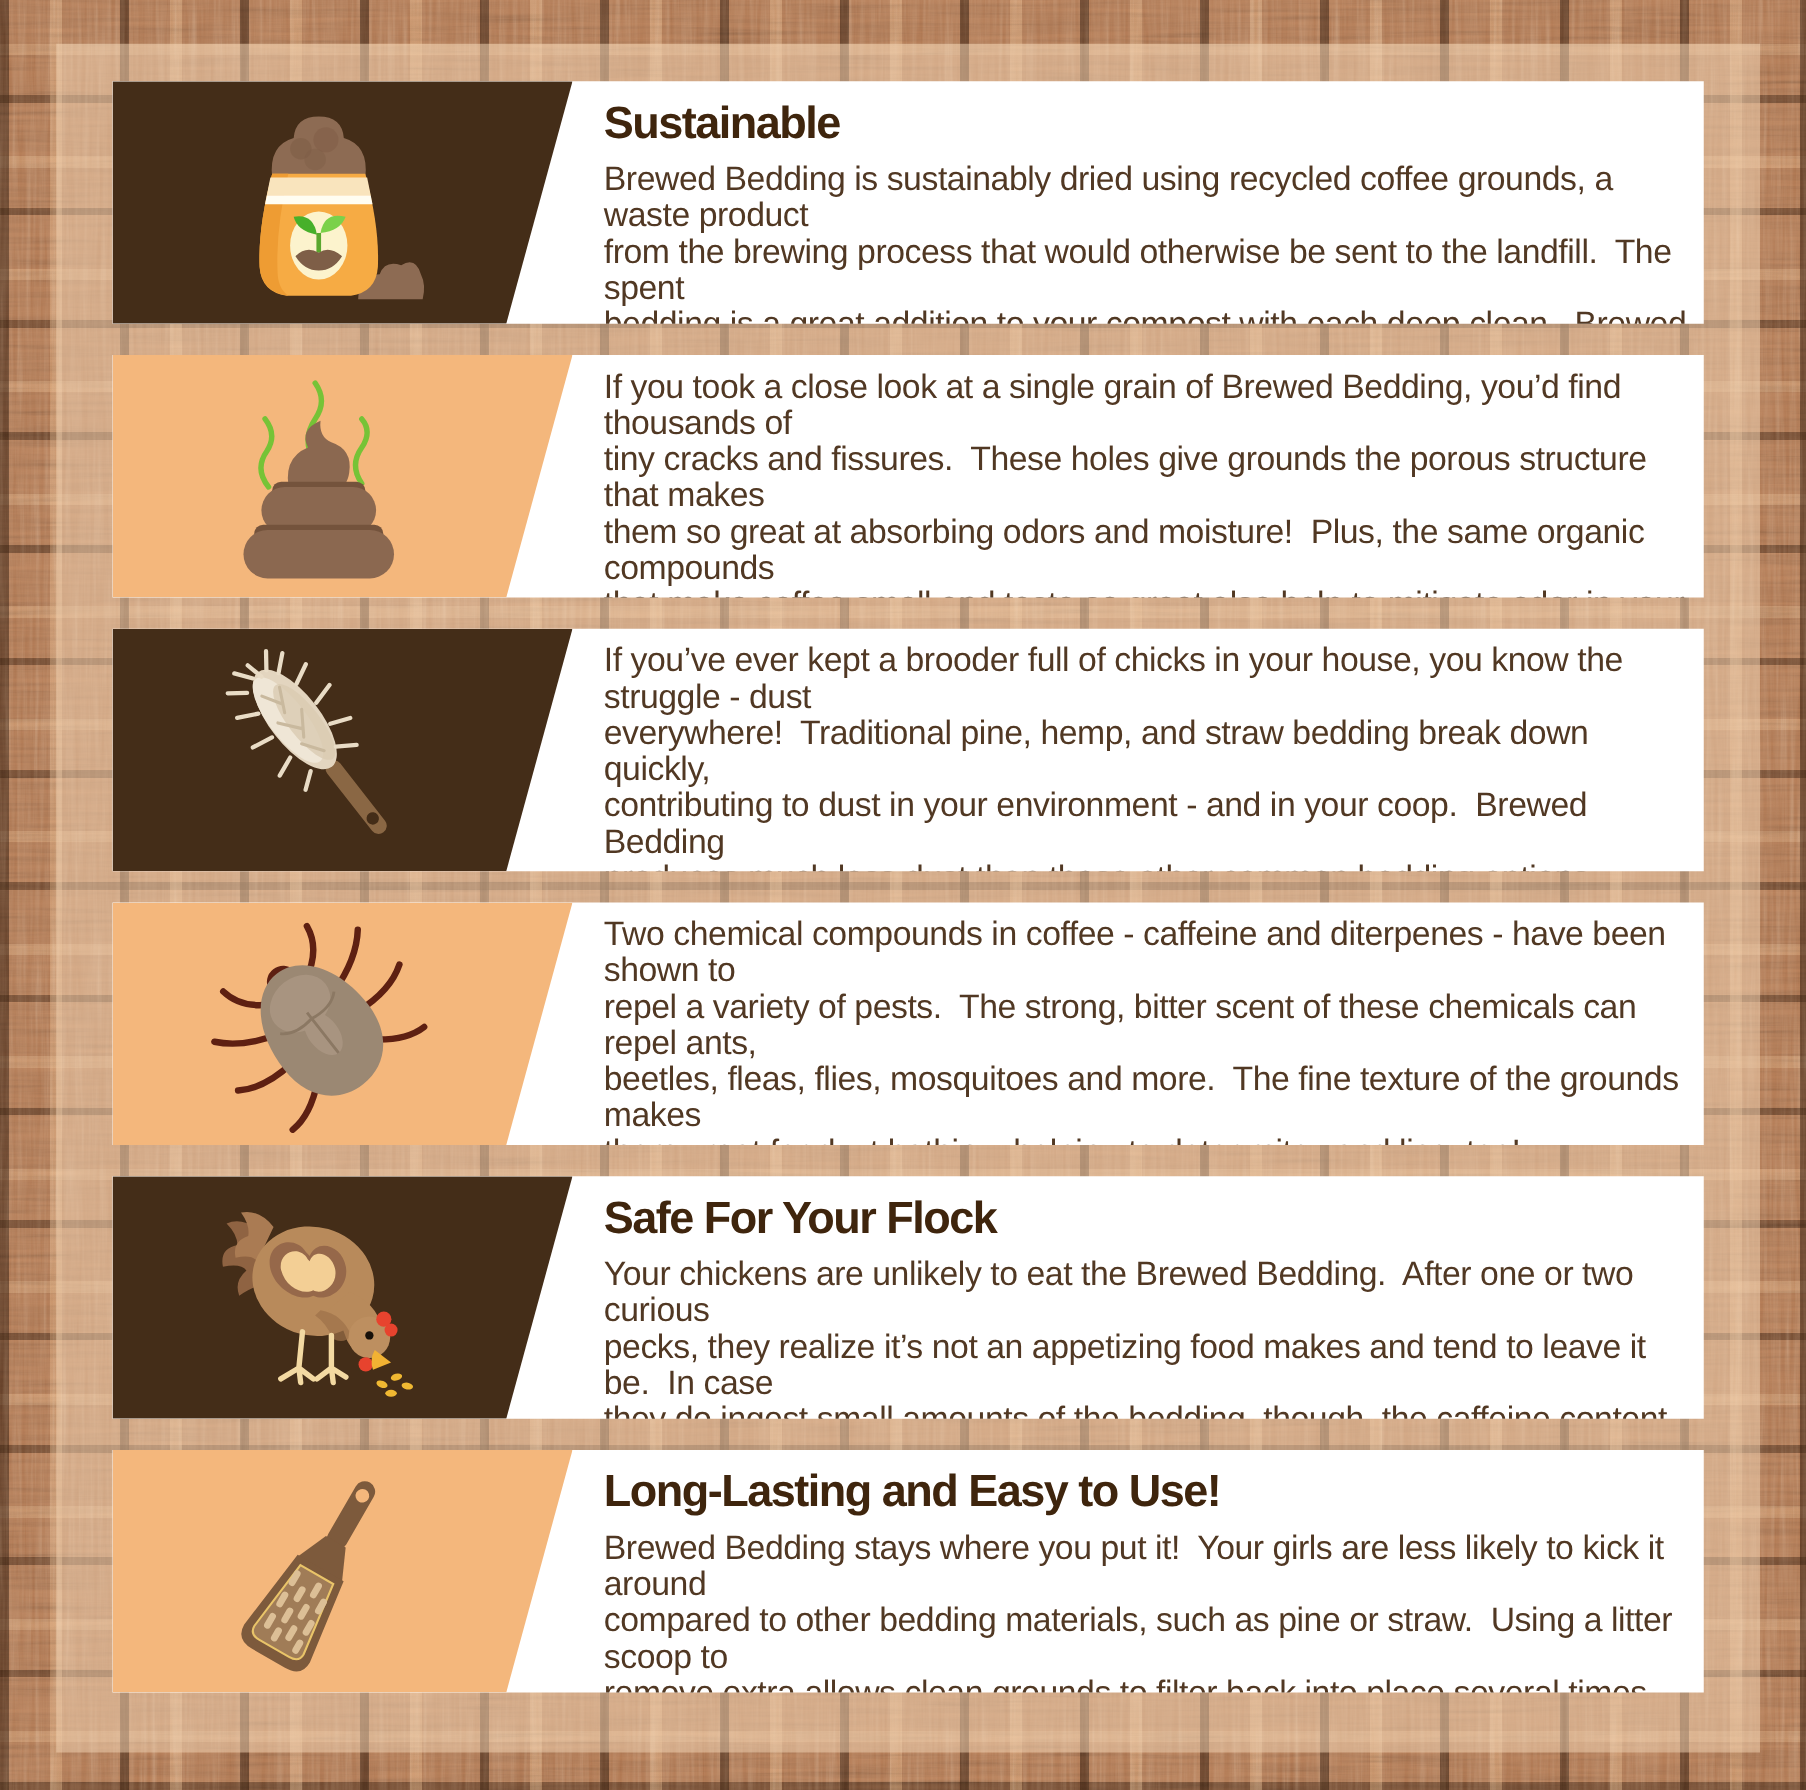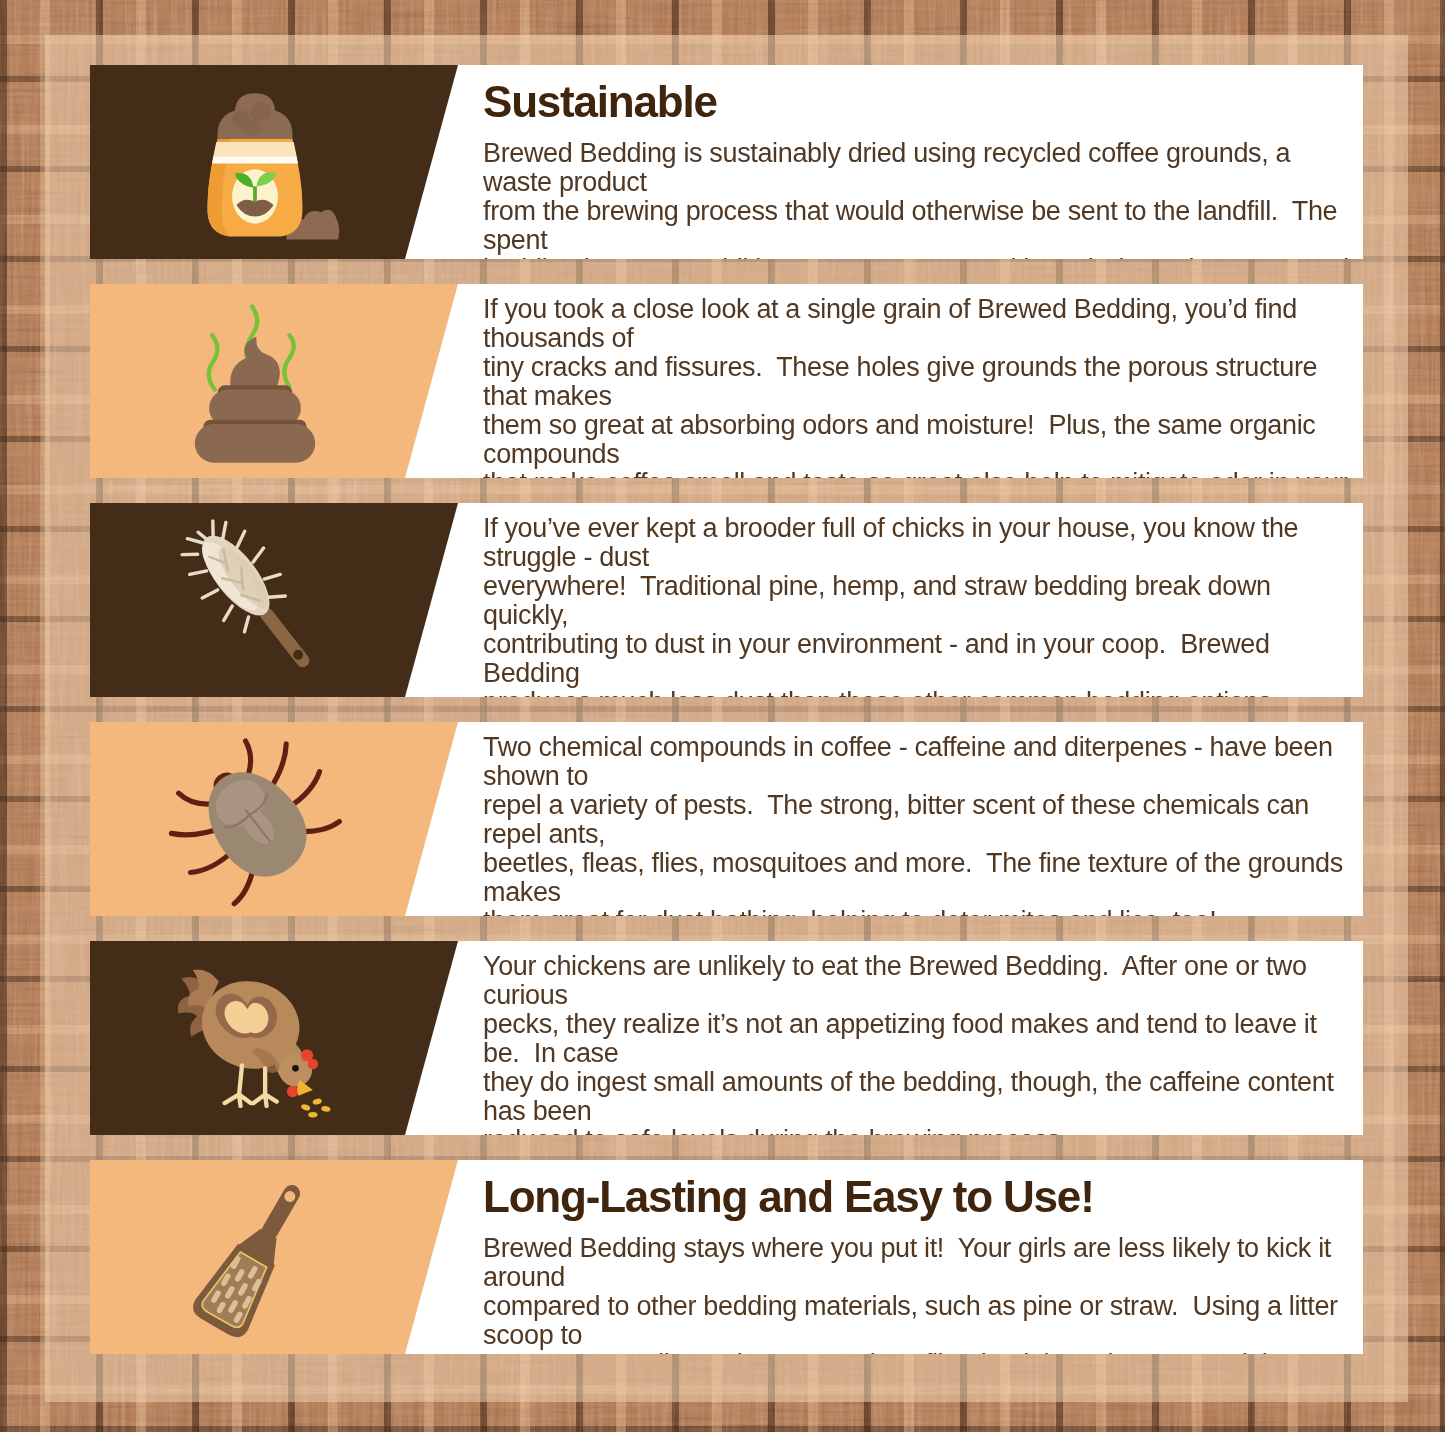--- a/index.html
+++ b/index.html
@@ -30,21 +30,21 @@
   .cards{position:absolute; left:90px; top:65px; width:1273px;
          display:flex; flex-direction:column; gap:25px;}
   .card{position:relative; height:194px; background:var(--card-bg); overflow:hidden;}
   .panel{position:absolute; left:0; top:0; width:372px; height:100%;
          clip-path:polygon(0 0, 368px 0, 315px 100%, 0 100%);}
   .panel.dark{background:var(--panel-dark);}
   .panel.peach{background:var(--panel-peach);}
   .icon-box{position:absolute; left:0; top:0; width:330px; height:194px;
             display:flex; align-items:center; justify-content:center;}
   .content{position:absolute; left:393px; top:0; right:12px;}
-  .sec-title{font-size:44px; font-weight:bold; letter-spacing:-1.2px;
+  .sec-title{font-size:36px; font-weight:bold; letter-spacing:-1.2px;
              line-height:1.15; color:var(--title-color); padding-top:12px;}
   .sec-body{margin-top:11px; font-size:27px; line-height:29px; letter-spacing:-.35px;
             color:var(--body-color); white-space:pre-wrap;}
 </style>
 </head>
 <body>
 
 <div class="burlap"></div>
 <svg class="burlap-fibers" viewBox="0 0 1445 1432" preserveAspectRatio="none">
   <defs>
@@ -180,20 +180,21 @@
         <path d="M59,44 C55,36 43,39 44,49 C46,59 56,64 62,61 C67,64 76,58 74,49 C72,40 62,38 60,45 Z" fill="#f3cf95"></path>
         <path d="M56,84 L54,104 M54,104 L44,110 M54,104 L55,112 M54,104 L62,110
                  M72,86 L72,104 M72,104 L64,110 M72,104 L73,112 M72,104 L80,109" stroke="#f3d9a2" stroke-width="3" fill="none" stroke-linecap="round"></path>
         <ellipse cx="100" cy="113" rx="3.2" ry="1.9" fill="#f0b832" transform="rotate(20 100 113)"></ellipse>
         <ellipse cx="108" cy="109" rx="3.2" ry="1.9" fill="#f0b832" transform="rotate(-15 108 109)"></ellipse>
         <ellipse cx="114" cy="114" rx="3.2" ry="1.9" fill="#f0b832" transform="rotate(10 114 114)"></ellipse>
         <ellipse cx="105" cy="118" rx="3.2" ry="1.9" fill="#f0b832"></ellipse>
       </svg>
     </div>
     <div class="content">
+      <div class="sec-title">Safe For Your Flock</div>
       <div class="sec-body">Your chickens are unlikely to eat the Brewed Bedding.  After one or two curious
 pecks, they realize it’s not an appetizing food makes and tend to leave it be.  In case
 they do ingest small amounts of the bedding, though, the caffeine content has been
 reduced to safe levels during the brewing process.</div>
     </div>
   </div>
 
   <div class="card">
     <div class="panel peach"></div>
     <div class="icon-box">

